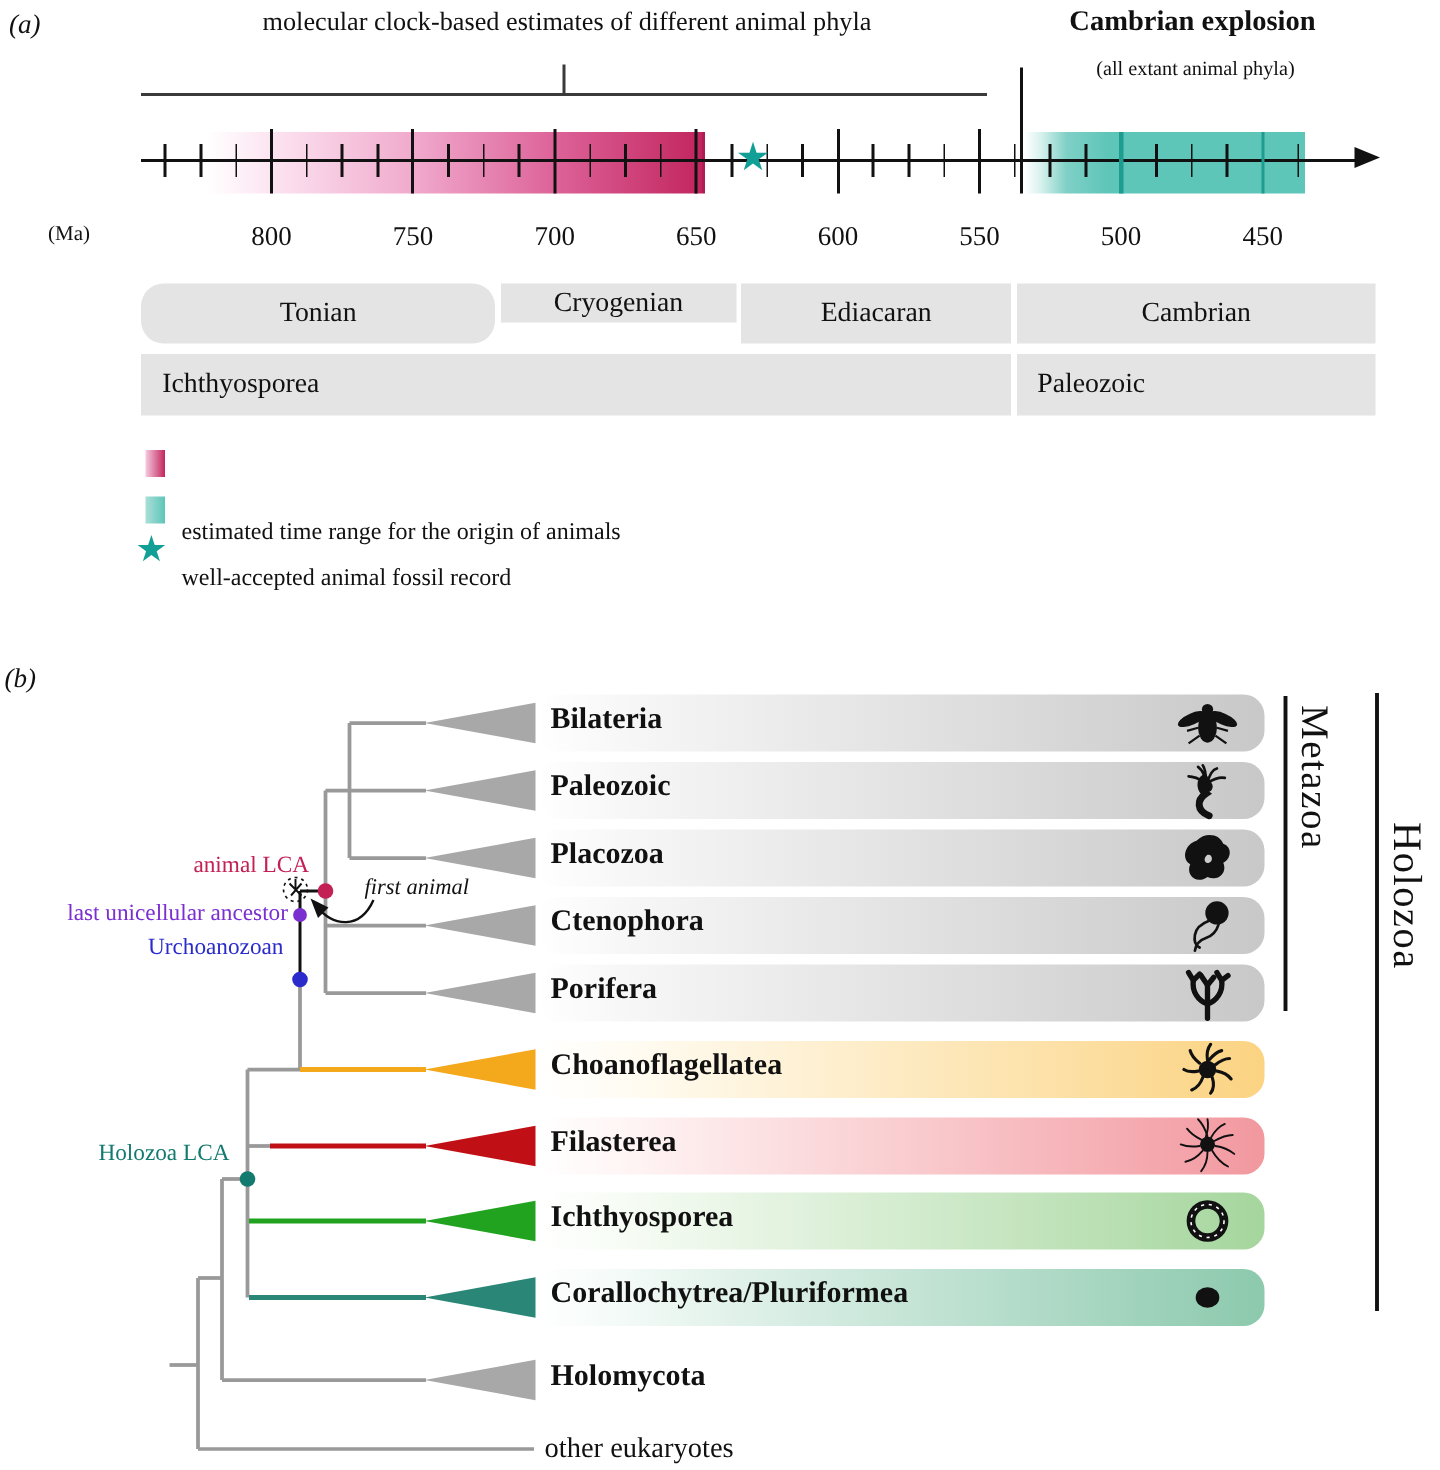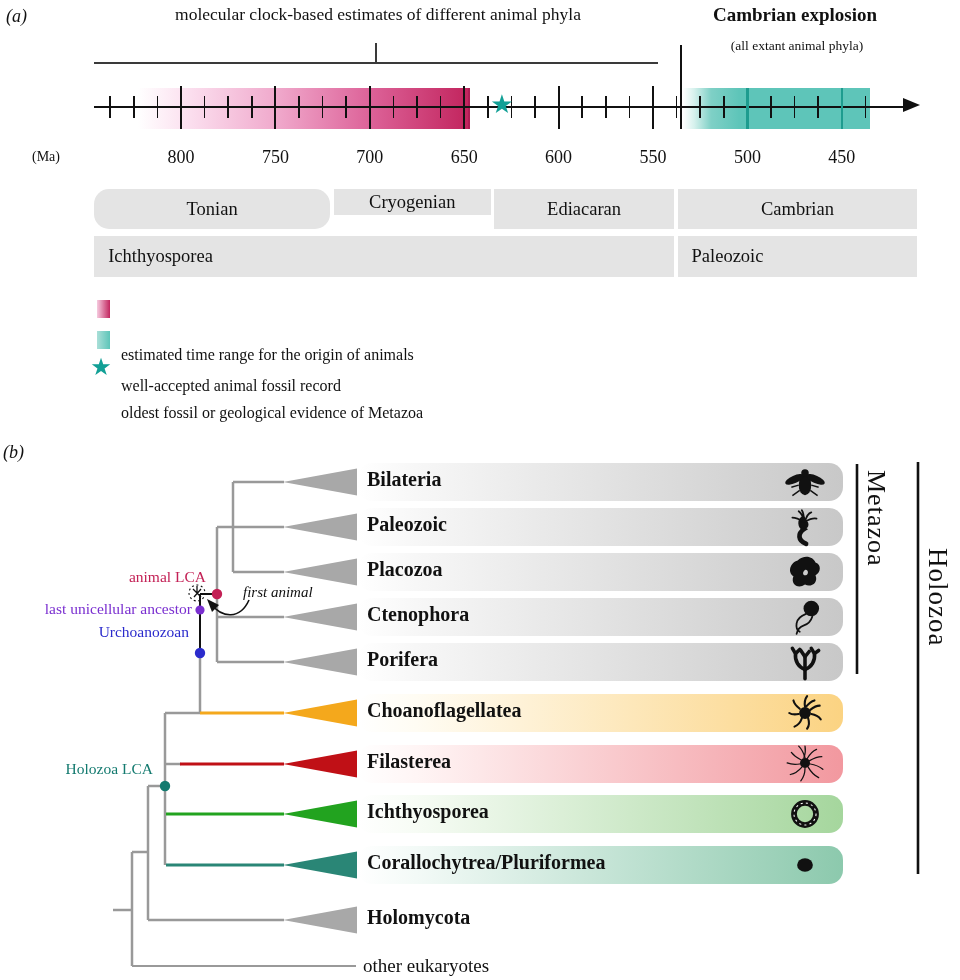--- a/index.html
+++ b/index.html
@@ -98,21 +98,20 @@
       <div class="period-box vctr" style="position: absolute; left: 677.544px; top: 236px; width: 239.776px; height: 41px; padding-left: 0px;">
         <div style="position: static; margin-left: 14px;">Paleozoic</div>
       </div>
     </div>
   <div class="abs" style="left:0;top:0;width:960px;height:430px;" id="legend-layer">
       <div style="position: absolute; left: 97px; top: 300px; width: 13px; height: 18px; background: linear-gradient(90deg, rgb(246, 202, 223) 0%, rgb(194, 37, 94) 100%);"></div>
       <div class="legend-text" style="position: absolute; left: 121px; top: 298px;">estimated time range for the origin of animals</div>
       <div style="position: absolute; left: 97px; top: 331px; width: 13px; height: 18px; background: linear-gradient(90deg, rgb(170, 223, 216) 0%, rgb(94, 197, 185) 100%);"></div>
       <div class="legend-text" style="position: absolute; left: 121px; top: 329px;">well-accepted animal fossil record</div>
       <div class="star-glyph" style="position: absolute; left: 87px; top: 355px; width: 28px; color: rgb(18, 160, 150); font-size: 24px; text-align: center;">★</div>
-      <div class="legend-text" style="position: absolute; left: 121px; top: 356px;">oldest fossil or geological evidence of Metazoa</div>
     </div>
 
   <div class="abs panel-label" style="left:3px;top:442px;">(b)</div>
   <div class="abs" style="left:0;top:0;width:960px;height:980px;" id="bars-layer">
       <div style="position: absolute; left: 358px; top: 463px; width: 485px; height: 38px; border-radius: 14px; background: linear-gradient(90deg, rgb(255, 255, 255) 0%, rgb(247, 247, 247) 12%, rgb(200, 200, 200) 100%);"></div>
       <div style="position: absolute; left: 784px; top: 461px; width: 42px; height: 42px;">
         <svg width="42" height="42" viewBox="0 0 40 40">
           <ellipse cx="20" cy="23" rx="6" ry="9.5" fill="#111"></ellipse>
           <circle cx="20" cy="11.5" r="3.6" fill="#111"></circle>
           <ellipse cx="10" cy="17.5" rx="9.5" ry="3.6" fill="#111" transform="rotate(-24 10 17.5)"></ellipse>

